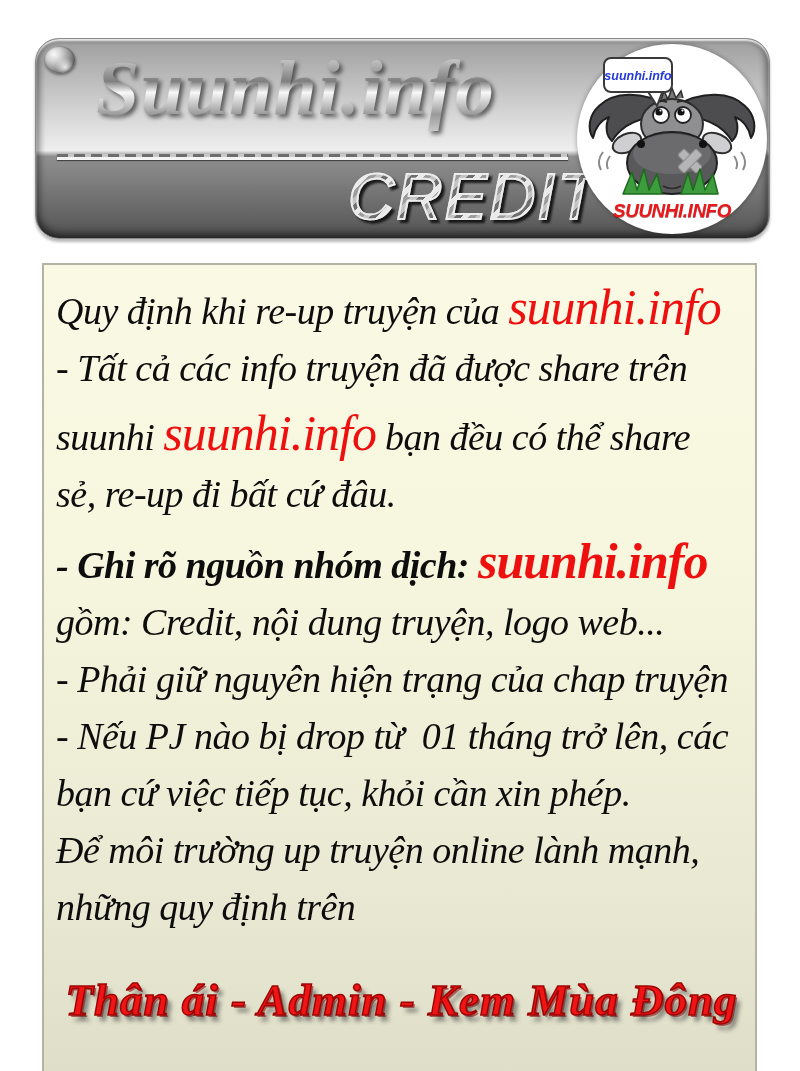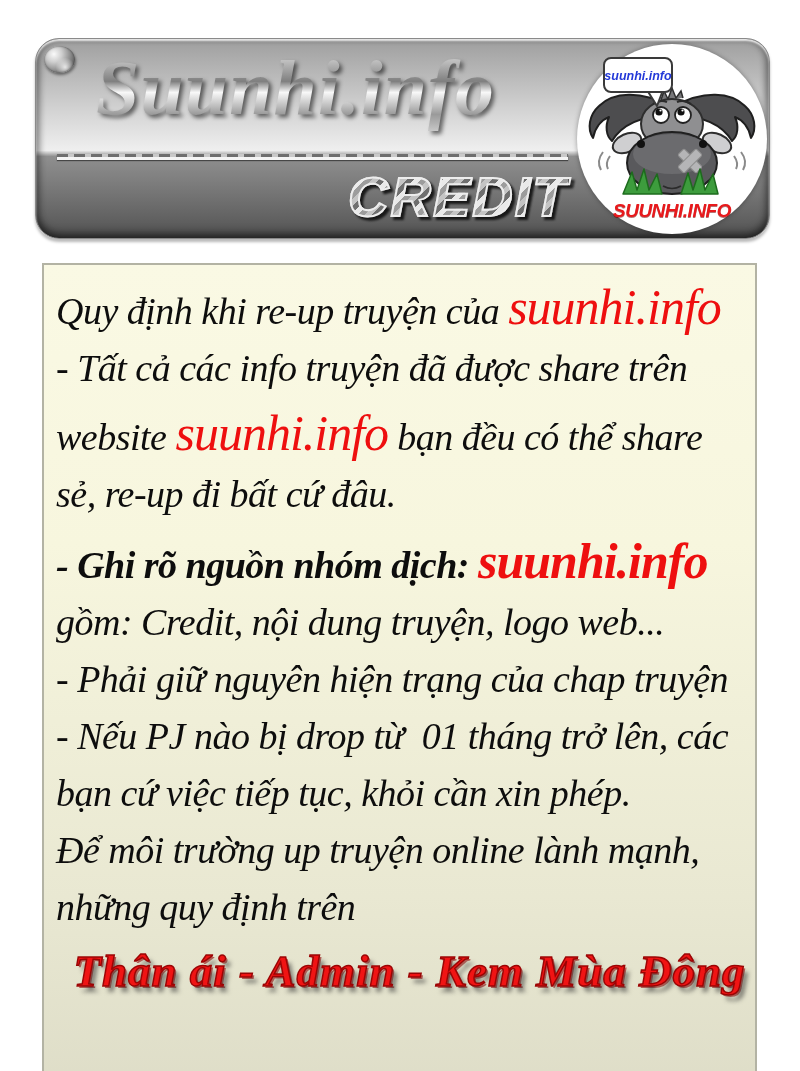--- a/index.html
+++ b/index.html
@@ -46,22 +46,22 @@
   .divider{
     position:absolute;left:21px;top:115px;width:511px;height:6px;
     background:
       linear-gradient(rgba(0,0,0,0) 0 45%, #f4f4f4 45% 100%),
       repeating-linear-gradient(90deg,#6e6e6e 0 11px,#c9c9c9 11px 17px);
     box-shadow:0 1px 1px rgba(0,0,0,.5);
   }
   .credit-label{
     position:absolute;left:312px;top:122px;
     font-family:"Liberation Sans","DejaVu Sans",sans-serif;
-    font-style:italic;font-weight:bold;
-    font-size:56px;line-height:72px;letter-spacing:2px;
+    font-style:italic;font-weight:normal;
+    font-size:64px;line-height:72px;letter-spacing:2px;
     background:repeating-linear-gradient(135deg,
       #e9e9e9 0 5px,#9c9c9c 5px 10px,#c4c4c4 10px 15px,#6f6f6f 15px 20px);
     -webkit-background-clip:text;background-clip:text;color:transparent;
     -webkit-text-stroke:2px #ededed;
     filter:drop-shadow(3px 3px 1px rgba(15,15,15,.9));
     white-space:pre;
   }
   .logo-circle{
     position:absolute;left:541px;top:5px;width:190px;height:190px;
     background:#ffffff;border-radius:50%;
@@ -90,28 +90,27 @@
     font-size:38px;line-height:57px;letter-spacing:-0.5px;
     color:#0d0d0d;white-space:pre;
   }
   .rule-line:nth-child(3){margin-top:8px;}
   .rule-line:nth-child(5){margin-top:10px;font-weight:bold;}
   .seg{line-height:57px;}
   .red-seg{
     color:#ee0f0f;font-size:50px;letter-spacing:-1px;
   }
   .signature{
-    position:absolute;left:0;top:680px;width:715px;text-align:center;
+    position:absolute;left:0;top:709px;width:715px;text-align:center;
     font-style:italic;font-weight:bold;
     font-size:45px;letter-spacing:1px;
     color:#f01414;
     -webkit-text-stroke:1.5px #9b0404;
     text-shadow:5px 6px 4px rgba(50,50,50,.55), 2px 2px 0 rgba(150,10,10,.6);
     white-space:pre;
-    padding-left:8px;
   }
 </style>
 </head>
 <body>
 
 <div class="banner">
   <div class="sphere"></div>
   <div class="banner-title">Suunhi.info</div>
   <div class="divider"></div>
   <div class="credit-label">CREDIT</div>
@@ -176,21 +175,21 @@
       </g>
     </svg>
     <div class="logo-site">SUUNHI.INFO</div>
   </div>
 </div>
 
 <div class="rules-panel">
   <div>
       <div class="rule-line"><span class="seg">Quy định khi re-up truyện của </span><span class="seg red-seg">suunhi.info</span></div>
       <div class="rule-line"><span class="seg">- Tất cả các info truyện đã được share trên</span></div>
-      <div class="rule-line"><span class="seg">website </span><span class="seg red-seg">suunhi.info</span><span class="seg"> bạn đều có thể share</span></div>
+      <div class="rule-line"><span class="seg">suunhi </span><span class="seg red-seg">suunhi.info</span><span class="seg"> bạn đều có thể share</span></div>
       <div class="rule-line"><span class="seg">sẻ, re-up đi bất cứ đâu.</span></div>
       <div class="rule-line"><span class="seg">- Ghi rõ nguồn nhóm dịch: </span><span class="seg red-seg">suunhi.info</span></div>
       <div class="rule-line"><span class="seg">gồm: Credit, nội dung truyện, logo web...</span></div>
       <div class="rule-line"><span class="seg">- Phải giữ nguyên hiện trạng của chap truyện</span></div>
       <div class="rule-line"><span class="seg">- Nếu PJ nào bị drop từ  01 tháng trở lên, các</span></div>
       <div class="rule-line"><span class="seg">bạn cứ việc tiếp tục, khỏi cần xin phép.</span></div>
       <div class="rule-line"><span class="seg">Để môi trường up truyện online lành mạnh,</span></div>
       <div class="rule-line"><span class="seg">những quy định trên</span></div>
     </div>
   <div class="signature">Thân ái - Admin - Kem Mùa Đông</div>

